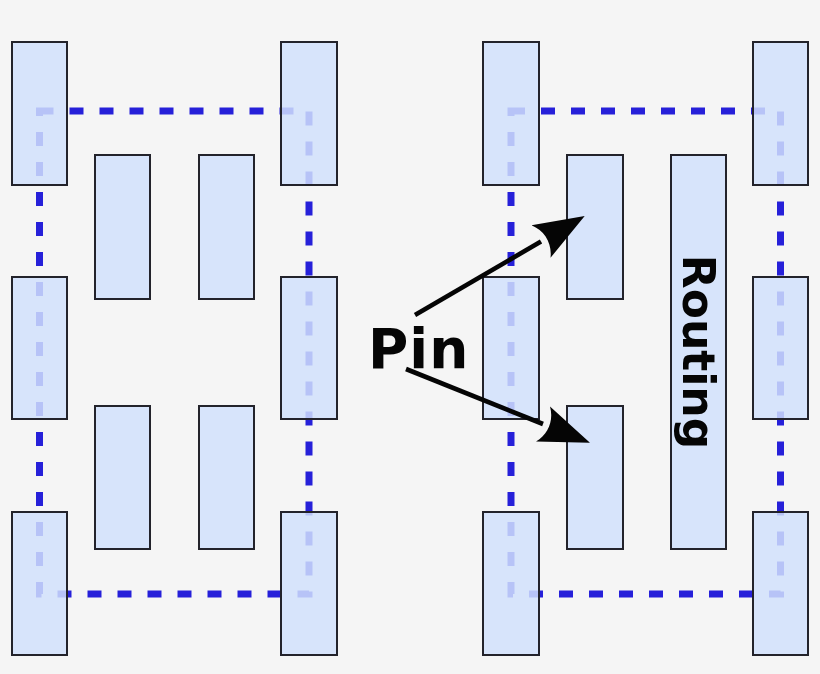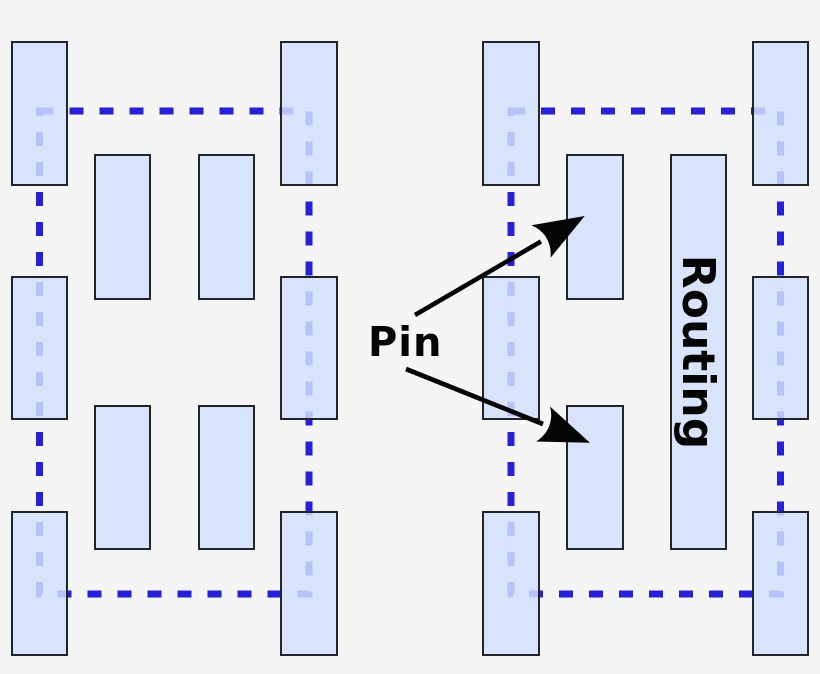--- a/index.html
+++ b/index.html
@@ -33,21 +33,21 @@
     position: absolute;
     color: #050505;
     font-weight: bold;
     z-index: 4;
     white-space: nowrap;
     line-height: 1;
   }
   #pin-label {
     left: 368px;
     top: 322px;
-    font-size: 40px;
+    font-size: 55px;
     letter-spacing: 1px;
   }
   #routing-label {
     left: 698px;
     top: 352px;
     font-size: 44px;
     transform: translate(-50%, -50%) rotate(90deg);
   }
 </style>
 </head>

